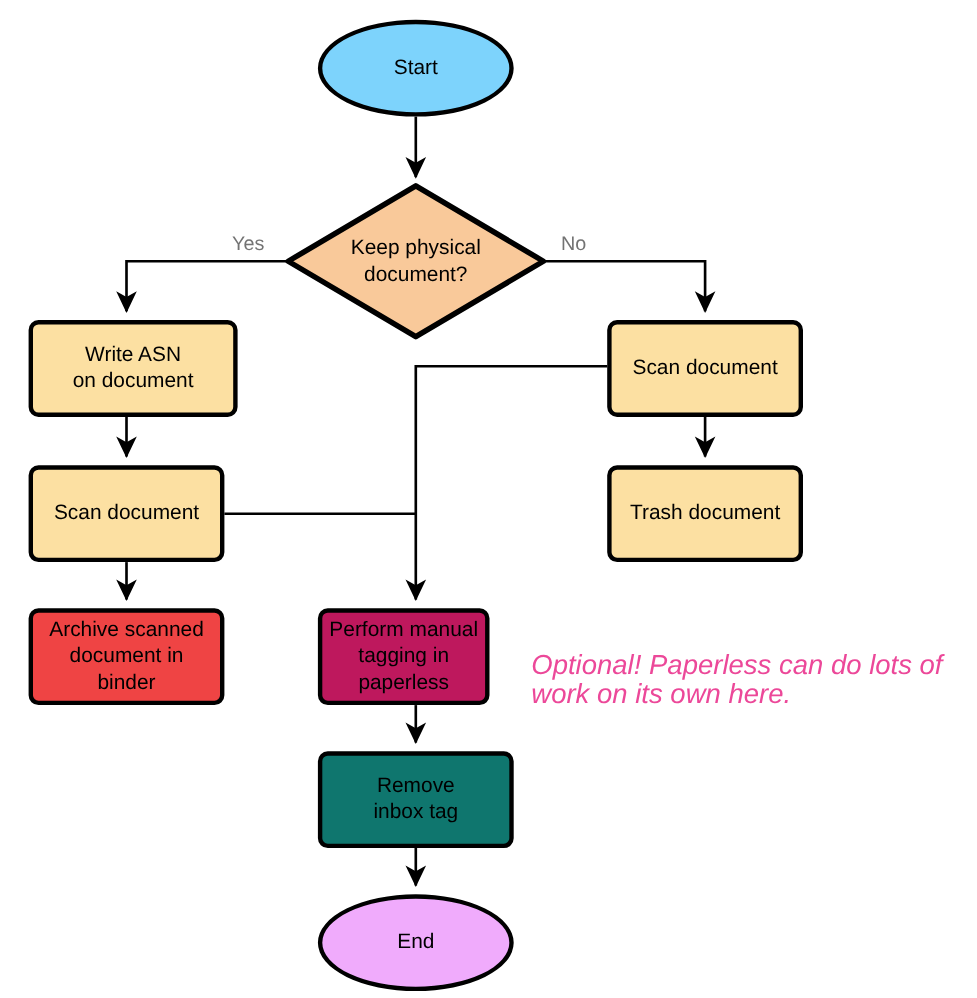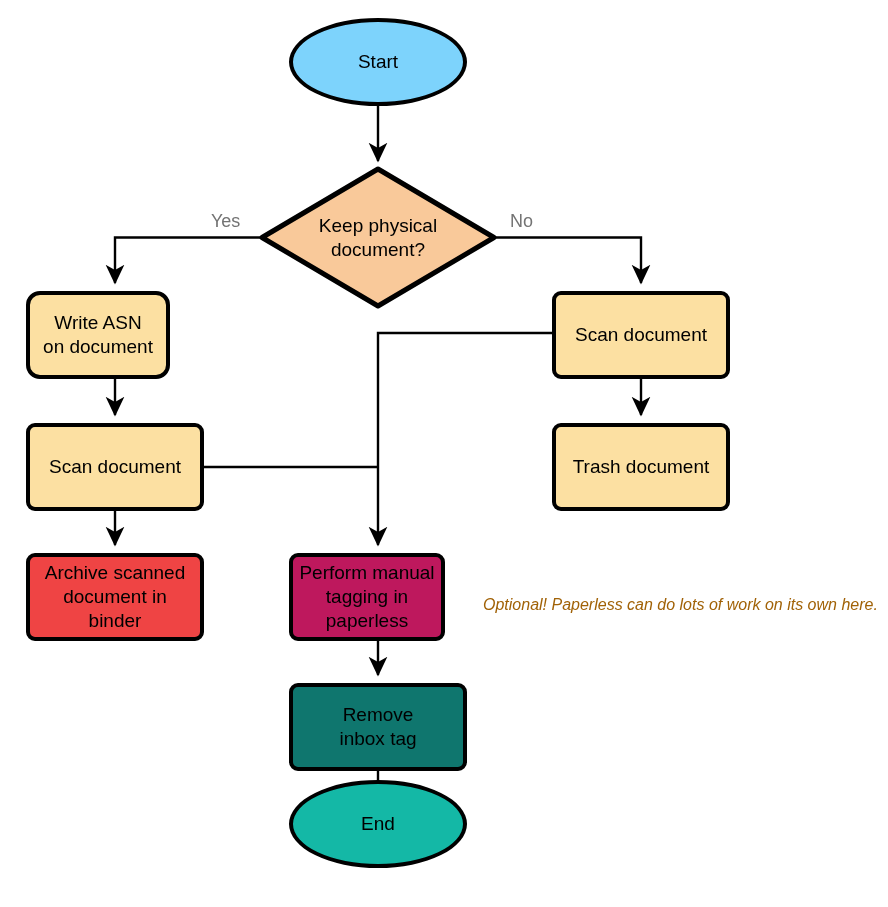--- a/index.html
+++ b/index.html
@@ -53,23 +53,23 @@
   }
   .edge-label {
     position: absolute;
     color: #737373;
     font-size: 18px;
     line-height: 20px;
     white-space: nowrap;
   }
   .note {
     position: absolute;
-    color: #a16207;
+    color: #ec4899;
     font-style: italic;
-    font-size: 16px;
+    font-size: 25px;
     line-height: 26px;
   }
 </style>
 </head>
 <body>
 
 <svg id="flow-canvas" viewBox="0 0 888 907" xmlns="http://www.w3.org/2000/svg">
   <defs>
     <marker id="arrowhead" markerWidth="9" markerHeight="9" refX="7.6" refY="4.5" orient="auto" markerUnits="strokeWidth">
       <path d="M 0 0.6 L 8.2 4.5 L 0 8.4 L 2.2 4.5 Z" fill="#000000"></path>
@@ -123,21 +123,21 @@
 
 <div class="node node-terminator" style="left:289px; top:18px; width:178px; height:88px; background:#7dd3fc;">
   <span>Start</span>
 </div>
 
 <div class="node node-decision" style="left:262px; top:169px; width:232px; height:137px;">
   <span class="decision-text">Keep physical
 document?</span>
 </div>
 
-<div class="node node-process" style="left:26px; top:291px; width:144px; height:88px; background:#FCE0A2;border-radius:14px;">
+<div class="node node-process" style="left:26px; top:291px; width:190px; height:88px; background:#FCE0A2;">
   <span>Write ASN
 on document</span>
 </div>
 
 <div class="node node-process" style="left:26px; top:423px; width:178px; height:88px; background:#FCE0A2;">
   <span>Scan document</span>
 </div>
 
 <div class="node node-process" style="left:26px; top:553px; width:178px; height:88px; background:#ef4444;">
   <span>Archive scanned
@@ -157,21 +157,21 @@
   <span>Perform manual
 tagging in
 paperless</span>
 </div>
 
 <div class="node node-process" style="left:289px; top:683px; width:178px; height:88px; background:#0f766e;">
   <span>Remove
 inbox tag</span>
 </div>
 
-<div class="node node-terminator" style="left:289px; top:780px; width:178px; height:88px; background:#14b8a6;">
+<div class="node node-terminator" style="left:289px; top:813px; width:178px; height:88px; background:#f0abfc;">
   <span>End</span>
 </div>
 
 <div class="edge-label" style="left:211px; top:211px;">Yes</div>
 
 <div class="edge-label" style="left:510px; top:211px;">No</div>
 
 <div class="note" style="left:483px; top:592px; width:400px;">Optional! Paperless can do lots of work on its own here.</div>
 
 </body></html>

